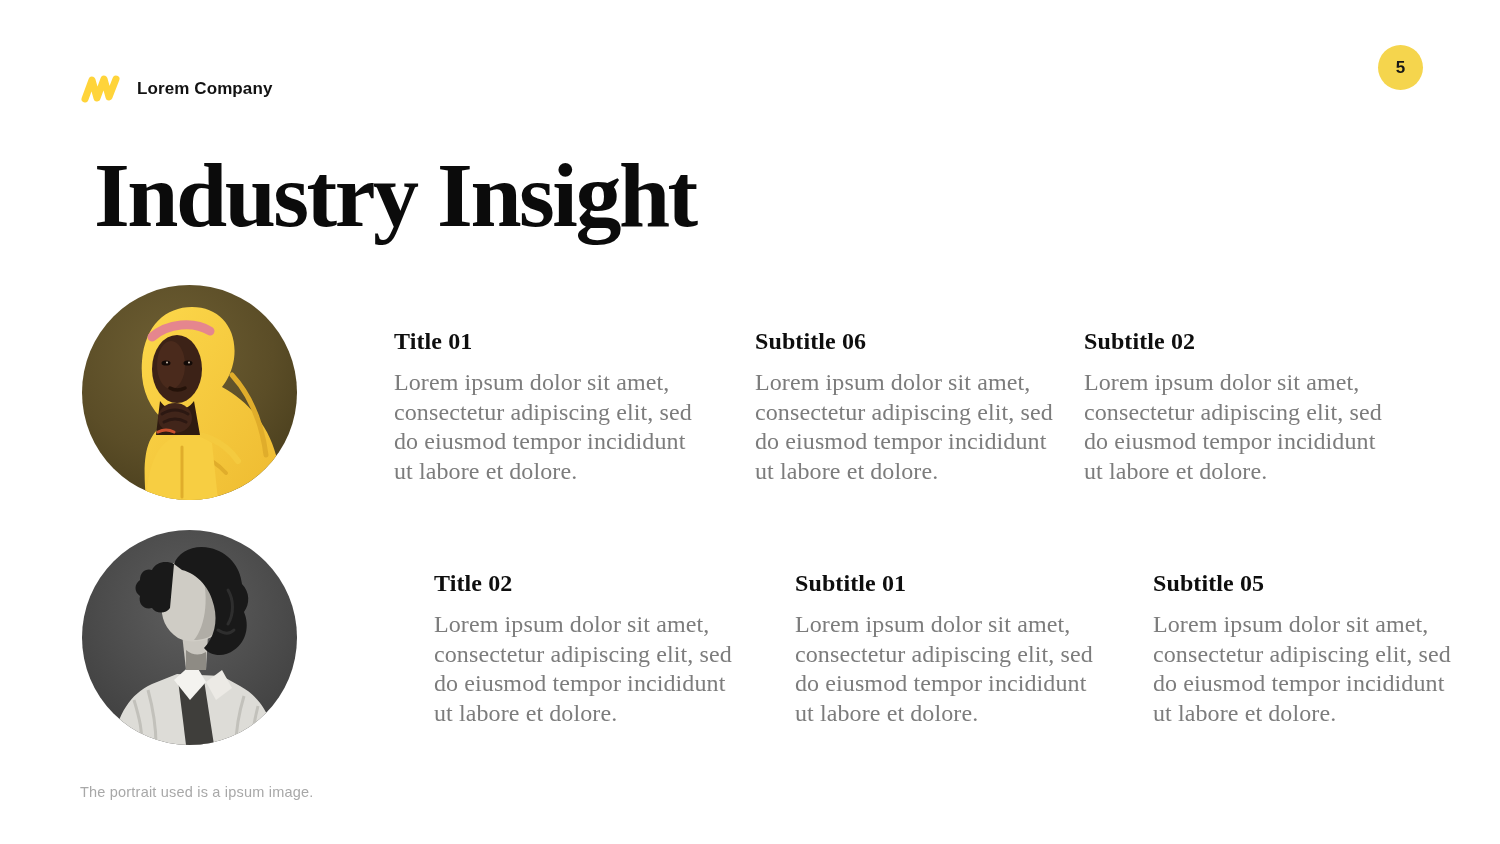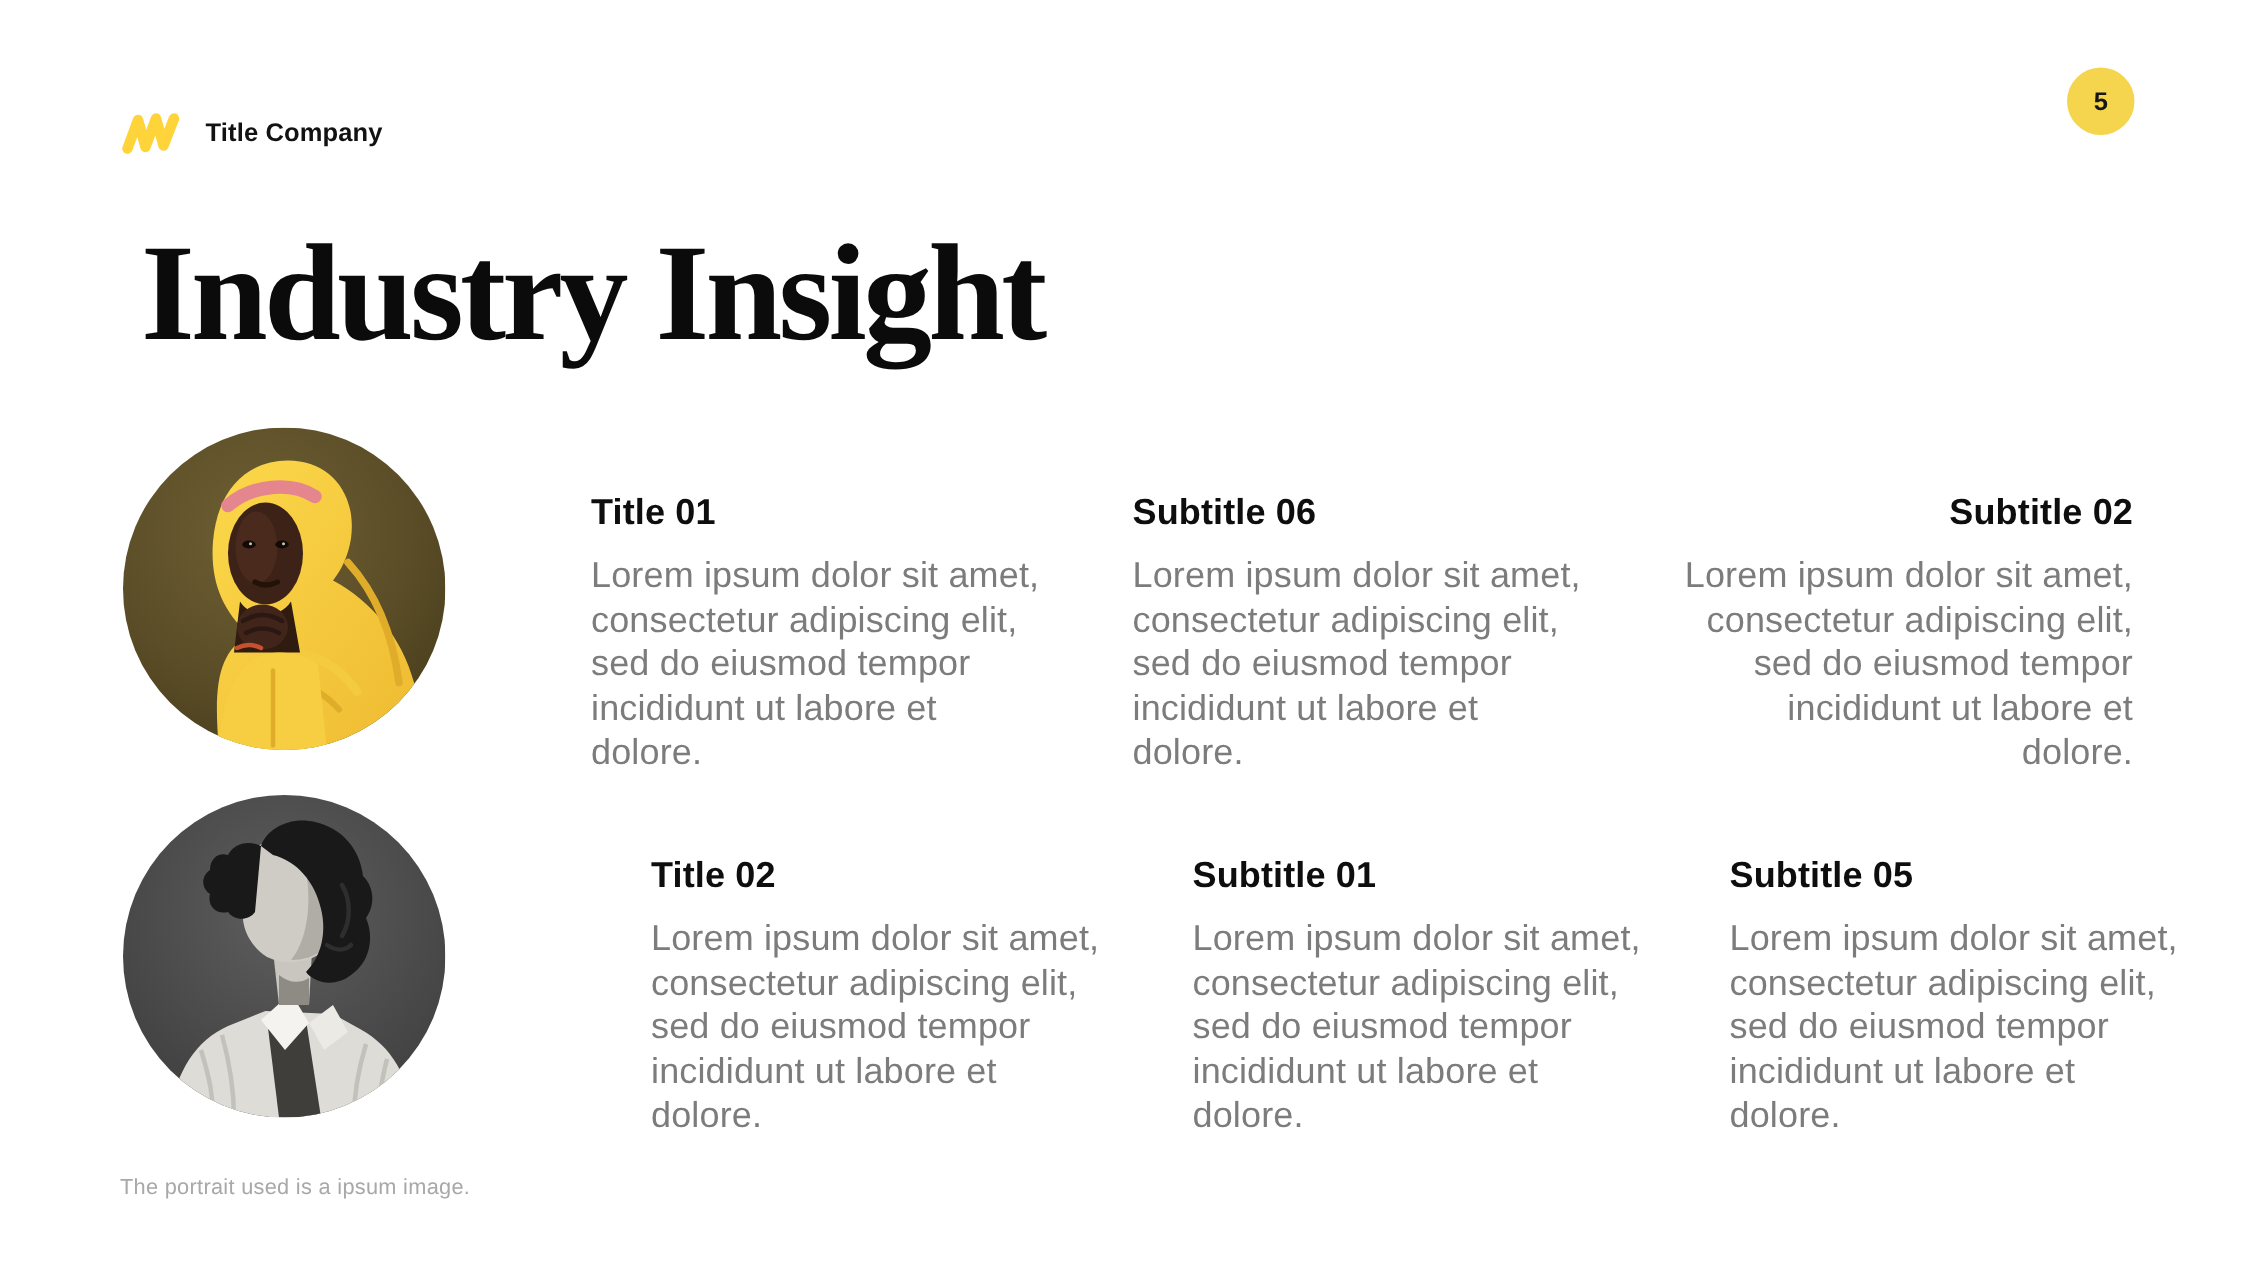--- a/index.html
+++ b/index.html
@@ -29,45 +29,45 @@
     letter-spacing:-2.5px;color:#0b0b0b;white-space:nowrap;
   }
 
   
   .portrait{width:215px;height:215px;border-radius:50%;overflow:hidden;left:82px;}
   .portrait svg{display:block;width:215px;height:215px;}
   .portrait-1{top:285px;}
   .portrait-2{top:530px;}
 
   
-  .text-col{width:302px;}
+  .text-col{width:302px;font-family:Liberation Serif, serif;}
   .row1{top:328px;}
   .row2{top:570px;margin-left:40px;}
   .col-a{left:394px;}
   .col-b{left:755px;}
-  .row1.col-c{left:1120px;text-align:right;}
+  .row1.col-c{left:1084px;}
   .row2.col-c{left:1113px;}
   .text-col h3{
     margin:0 0 13px 0;font-size:24px;font-weight:700;color:#0e0e0e;letter-spacing:.1px;
   }
   .text-col p{
     margin:0;font-size:24px;line-height:29.5px;color:#7c7c7c;letter-spacing:.1px;
   }
 
   
   .footer-note{left:80px;top:784px;font-size:14.5px;color:#a8a8a8;letter-spacing:.2px;}
 </style>
 </head>
 <body>
 
 <div class="abs logo-row">
   <svg class="logo-mark" viewBox="0 0 44 30" aria-hidden="true">
     <path d="M5 25 L12 6 L17 24 L24 5 L29 23 L36 5" fill="none" stroke="#FFD43A" stroke-width="7" stroke-linecap="round" stroke-linejoin="round"></path>
   </svg>
-  <span class="company-name">Title Company</span>
+  <span class="company-name">Lorem Company</span>
 </div>
 
 <div class="abs page-badge">
   <span>5</span>
 </div>
 
 <h1 class="abs slide-title">Industry Insight</h1>
 
 <div class="abs portrait portrait-1" role="img" aria-label="Portrait photo of a young woman wearing a yellow headscarf with pink trim, hands clasped under her chin, on an olive-brown background">
   <svg viewBox="0 0 215 215">

